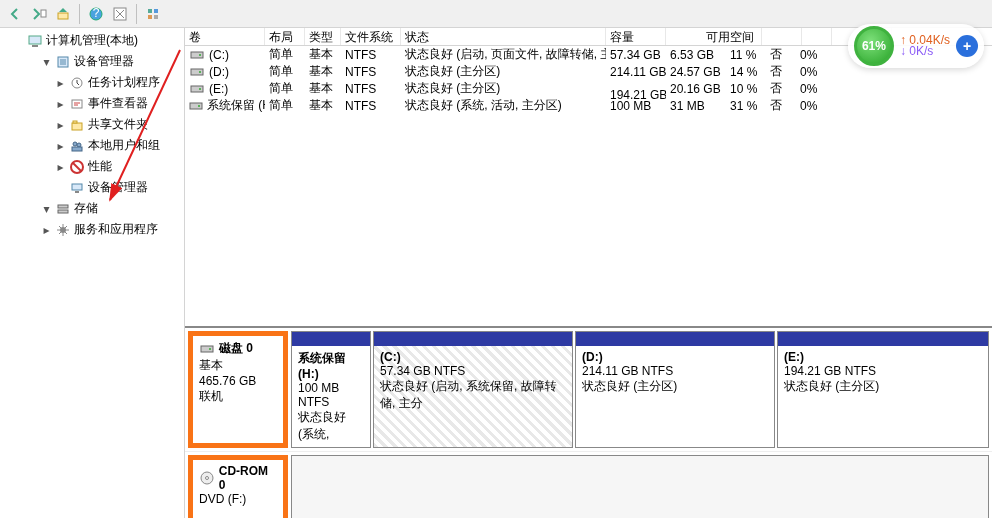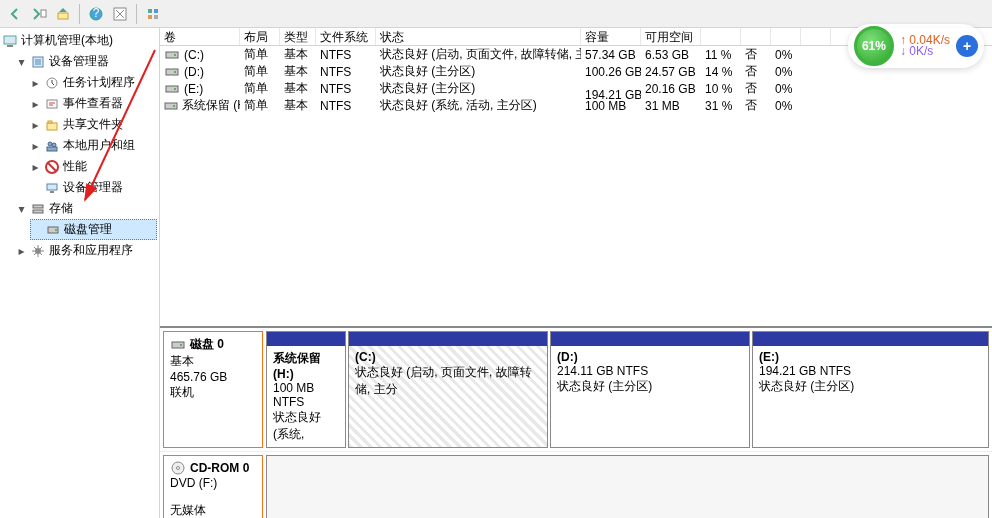--- a/index.html
+++ b/index.html
@@ -2,41 +2,41 @@
 <html><head>
 <meta charset="utf-8">
 <style>
 * { margin: 0; padding: 0; box-sizing: border-box; font-family: "Microsoft YaHei", "SimSun", sans-serif; font-size: 12px; }
 body { width: 992px; height: 518px; background: #fff; overflow: hidden; position: relative; }
 
 .toolbar { height: 28px; border-bottom: 1px solid #d4d4d4; display: flex; align-items: center; padding: 0 4px; gap: 2px; background: #f0f0f0; }
 .toolbar .tbtn { width: 22px; height: 22px; display: flex; align-items: center; justify-content: center; cursor: pointer; border: 1px solid transparent; }
 .toolbar .sep { width: 1px; height: 20px; background: #c0c0c0; margin: 0 3px; }
 
-.main { display: flex; height: 490px; }
+.main { display: flex; height: 490px; padding-left: 25px; }
 
 .tree { width: 160px; border-right: 1px solid #d4d4d4; background: #fff; padding: 2px; overflow: hidden; position: relative; }
 .tree-node { padding: 2px 2px 2px 0; display: flex; align-items: center; gap: 3px; white-space: nowrap; cursor: default; }
 .tree-node.sel { background: #cde8ff; border: 1px dotted #777; padding: 1px 1px 1px 0; }
 .expander { width: 11px; height: 11px; display: inline-flex; align-items: center; justify-content: center; color: #555; cursor: pointer; }
 .indent0 { margin-left: 0; }
 .indent1 { margin-left: 14px; }
 .indent2 { margin-left: 28px; }
 .ticon { width: 16px; height: 16px; display: inline-flex; align-items: center; justify-content: center; }
 
 .content { flex: 1; display: flex; flex-direction: column; }
 .vol-header { height: 18px; background: #fff; border-bottom: 1px solid #d4d4d4; display: flex; }
 .vol-header .vcol { border-right: 1px solid #e8e8e8; padding: 1px 4px; color: #000; overflow: hidden; white-space: nowrap; }
 .vol-rows { flex: 0 0 auto; min-height: 280px; background: #fff; }
 .vol-row { display: flex; height: 17px; align-items: center; cursor: default; }
 .vol-row .vcol { padding: 0 4px; overflow: hidden; white-space: nowrap; display: flex; align-items: center; gap: 4px; }
 
 .graphical { border-top: 2px solid #888; background: #fff; }
 .disk-strip { display: flex; border-bottom: 1px solid #eee; min-height: 84px; }
-.disk-label { width: 100px; background: #fff; border: 1px solid #f97316; margin: 3px; padding: 4px 6px; position: relative; }
+.disk-label { width: 100px; background: #fff; border: 5px solid #f97316; margin: 3px; padding: 4px 6px; position: relative; }
 .disk-label .dtitle { font-weight: bold; display: flex; align-items: center; gap: 4px; }
 .disk-parts { flex: 1; display: flex; margin: 3px 3px 3px 0; gap: 2px; }
 .part { border: 1px solid #888; position: relative; padding: 18px 6px 4px 6px; overflow: hidden; }
 .part .bar { position: absolute; top: 0; left: 0; right: 0; height: 14px; background: #2e3aa3; }
 .part .pname { font-weight: bold; }
 .part.hatch { background-image: repeating-linear-gradient(45deg, #e8e8e8 0, #e8e8e8 3px, #fff 3px, #fff 7px); }
 
 .floating-widget { position: absolute; top: 24px; right: 8px; height: 44px; display: flex; align-items: center; gap: 6px; z-index: 50; background: rgba(255,255,255,0.9); border-radius: 22px; padding: 2px 6px; box-shadow: 0 2px 6px rgba(0,0,0,0.15); }
 .circle-pct { width: 40px; height: 40px; border-radius: 50%; background: radial-gradient(circle at 40% 35%, #7de07a, #28a428); border: 3px solid #3fb23f; color: #fff; font-weight: bold; display: flex; align-items: center; justify-content: center; font-size: 13px; }
 .netspeed { font-size: 10px; color: #555; line-height: 11px; }
@@ -178,30 +178,20 @@
         <div class="tree-node indent1">
           <span class="expander">▾</span>
           <span class="ticon">
             <svg width="14" height="14">
               <rect x="2" y="3" width="10" height="3" fill="#ccc" stroke="#666"></rect>
               <rect x="2" y="8" width="10" height="3" fill="#ccc" stroke="#666"></rect>
             </svg>
           </span>
           <span>存储</span>
         </div>
-        <div class="tree-node indent2 sel">
-          <span class="expander"></span>
-          <span class="ticon">
-            <svg width="14" height="14">
-              <rect x="2" y="4" width="10" height="6" fill="#ccc" stroke="#666"></rect>
-              <circle cx="10" cy="7" r="1" fill="#3a3"></circle>
-            </svg>
-          </span>
-          <span>磁盘管理</span>
-        </div>
         <div class="tree-node indent1">
           <span class="expander">▸</span>
           <span class="ticon">
             <svg width="14" height="14">
               <circle cx="7" cy="7" r="3" fill="#888"></circle>
               <path d="M7 1v3M7 10v3M1 7h3M10 7h3M3 3l2 2M9 9l2 2M11 3l-2 2M5 9l-2 2" stroke="#888"></path>
             </svg>
           </span>
           <span>服务和应用程序</span>
         </div>
@@ -218,21 +208,21 @@
   </div>
 
   <div class="content">
     <div class="vol-header" id="vol-header">
         <div class="vcol" style="width: 80px;">卷</div>
         <div class="vcol" style="width: 40px;">布局</div>
         <div class="vcol" style="width: 36px;">类型</div>
         <div class="vcol" style="width: 60px;">文件系统</div>
         <div class="vcol" style="width: 205px;">状态</div>
         <div class="vcol" style="width: 60px;">容量</div>
-        <div class="vcol" style="width: 60px;">可用空间</div>
+        <div class="vcol" style="width: 60px; margin-left: 36px;">可用空间</div>
         <div class="vcol" style="width: 40px;"></div>
         <div class="vcol" style="width: 30px;"></div>
         <div class="vcol" style="width: 30px;"></div>
         <div class="vcol" style="width: 30px;"></div>
       </div>
     <div class="vol-rows" id="vol-rows">
         <div class="vol-row">
           <div class="vcol" style="width: 80px;">
             <span class="ticon">
               <svg width="14" height="12">
@@ -259,21 +249,21 @@
                 <rect x="1" y="3" width="12" height="6" fill="#ccc" stroke="#666"></rect>
                 <circle cx="10" cy="6" r="1" fill="#3a3"></circle>
               </svg>
             </span>
             <span>(D:)</span>
           </div>
           <div class="vcol" style="width: 40px;">简单</div>
           <div class="vcol" style="width: 36px;">基本</div>
           <div class="vcol" style="width: 60px;">NTFS</div>
           <div class="vcol" style="width: 205px;">状态良好 (主分区)</div>
-          <div class="vcol" style="width: 60px;">100.26 GB</div>
+          <div class="vcol" style="width: 60px;">214.11 GB</div>
           <div class="vcol" style="width: 60px;">24.57 GB</div>
           <div class="vcol" style="width: 40px;">14 %</div>
           <div class="vcol" style="width: 30px;">否</div>
           <div class="vcol" style="width: 30px;">0%</div>
         </div>
         <div class="vol-row">
           <div class="vcol" style="width: 80px;">
             <span class="ticon">
               <svg width="14" height="12">
                 <rect x="1" y="3" width="12" height="6" fill="#ccc" stroke="#666"></rect>
@@ -333,21 +323,22 @@
         <div class="disk-parts" id="disk-parts">
             <div class="part" style="flex: 0 0 80px;">
               <div class="bar"></div>
               <div class="pname">系统保留  (H:)</div>
               <div>100 MB NTFS</div>
               <div>状态良好 (系统,</div>
             </div>
             <div class="part hatch" style="flex: 0 0 200px;">
               <div class="bar"></div>
               <div class="pname">(C:)</div>
-              <div>状态良好 (启动, 页面文件, 故障转储, 主分</div>
+              <div>57.34 GB NTFS</div>
+              <div>状态良好 (启动, 系统保留, 故障转储, 主分</div>
             </div>
             <div class="part" style="flex: 0 0 200px;">
               <div class="bar"></div>
               <div class="pname">(D:)</div>
               <div>214.11 GB NTFS</div>
               <div>状态良好 (主分区)</div>
             </div>
             <div class="part" style="flex: 1 1 0%;">
               <div class="bar"></div>
               <div class="pname">(E:)</div>

